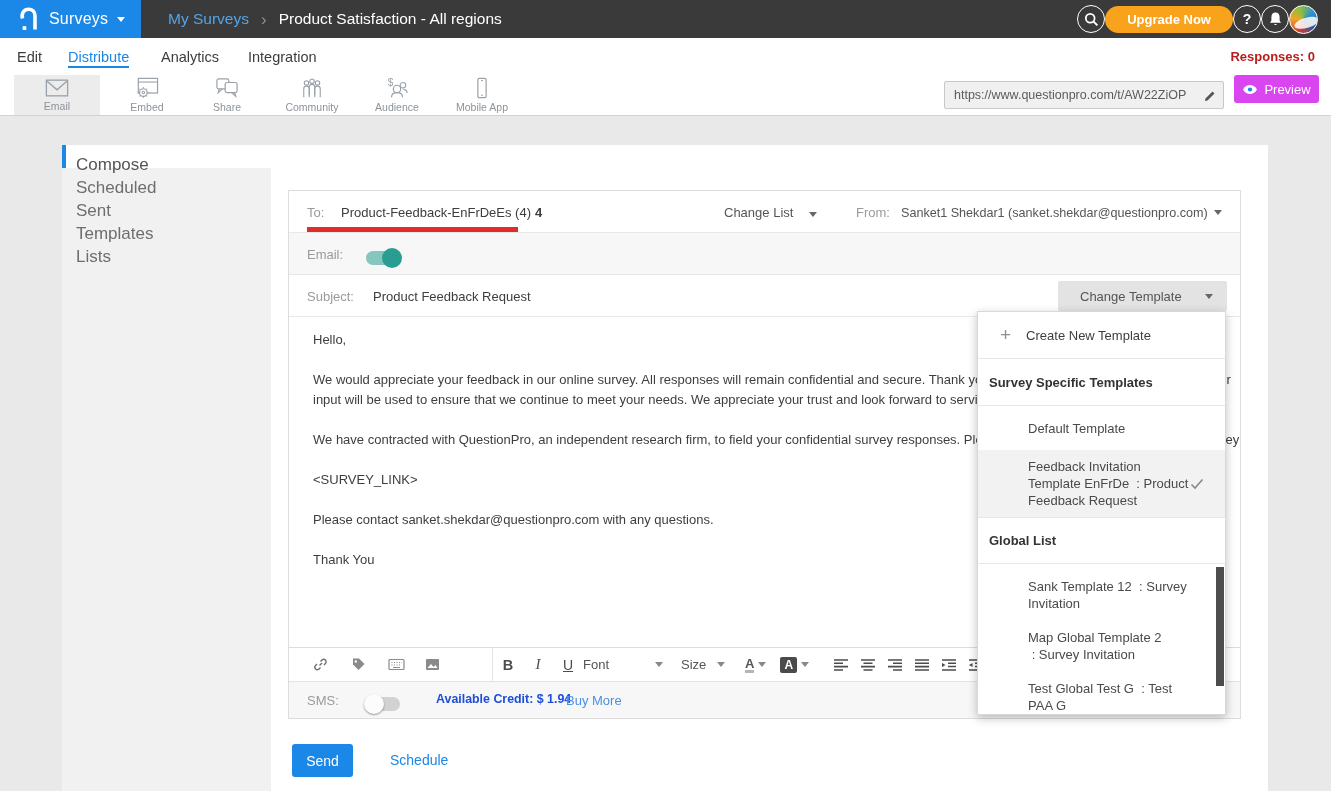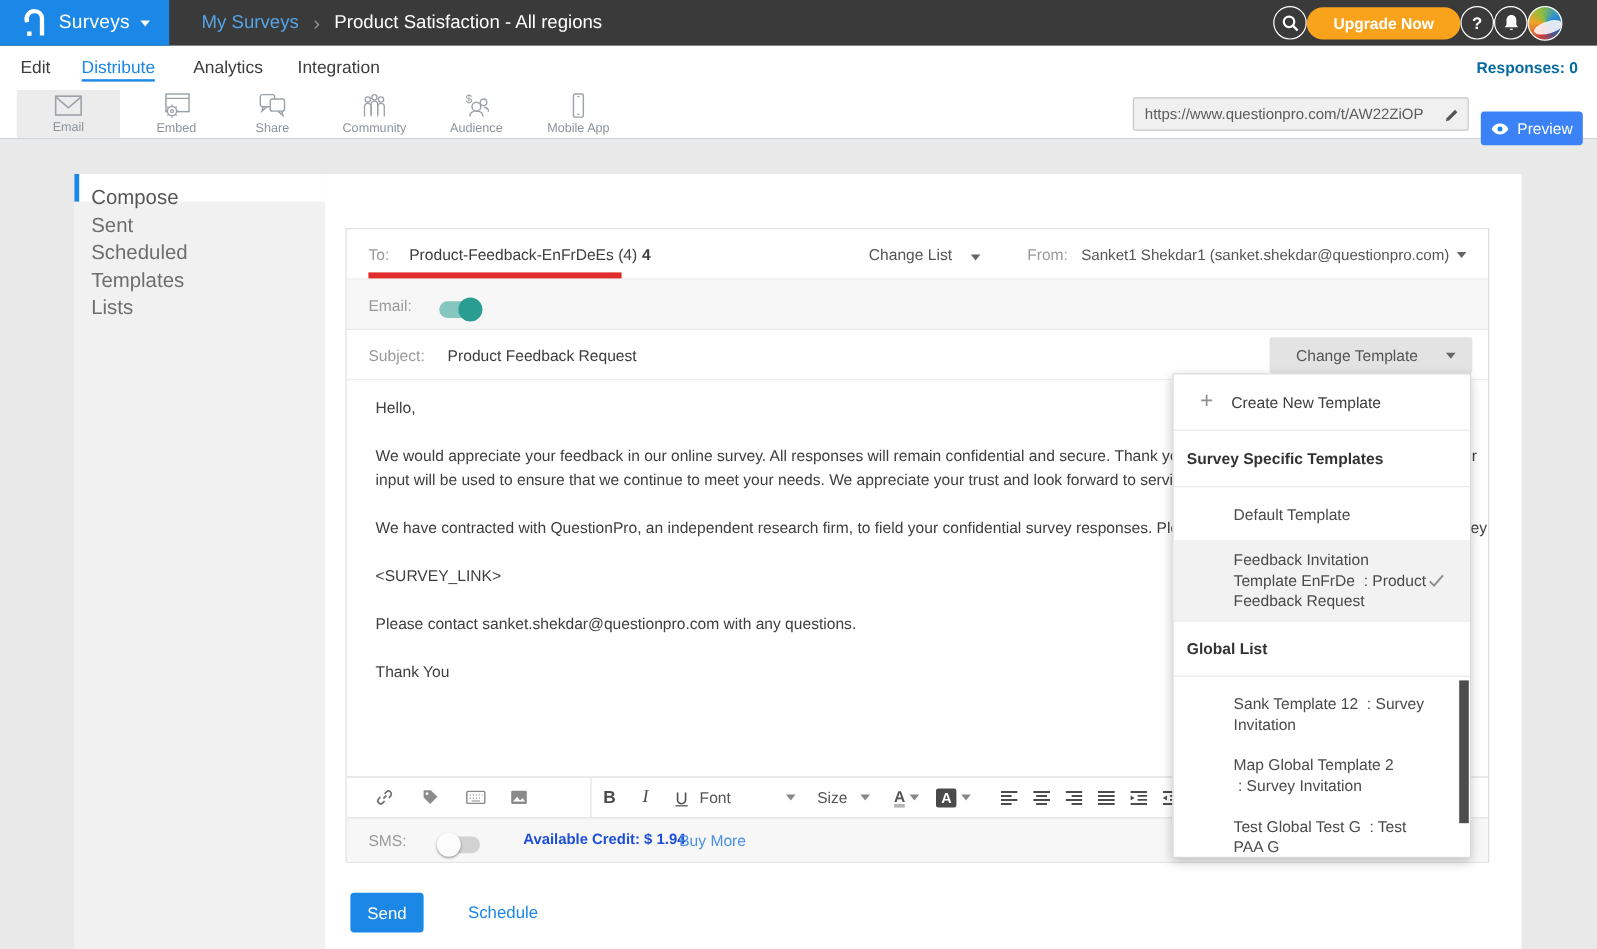--- a/index.html
+++ b/index.html
@@ -9,39 +9,39 @@
 .hdr{position:absolute;left:0;top:0;width:1331px;height:38px;background:#3a3a3a;z-index:40}
 .logo{position:absolute;left:0;top:0;width:141px;height:38px;background:#1b87e6;display:flex;align-items:center;color:#fff;cursor:pointer}
 .logo svg{margin-left:17px}
 .logo .pname{font-size:16px;margin-left:10px;letter-spacing:.2px}
 .caret{display:inline-block;width:0;height:0;border-left:4px solid transparent;border-right:4px solid transparent;border-top:5px solid #666}
 .caret.w{border-top-color:#fff;margin-left:9px}
 .crumb{position:absolute;left:168px;top:0;height:38px;display:flex;align-items:center;font-size:15.5px}
 .crumb .p{color:#54a4e6}
 .crumb .s{color:#909090;margin:0 12px;font-size:17px;line-height:1}
 .crumb .t{color:#fff}
-.hdr-right{position:absolute;right:29px;top:0;height:38px;display:flex;align-items:center;}
+.hdr-right{position:absolute;right:13px;top:0;height:38px;display:flex;align-items:center;}
 .hicon{width:28px;height:28px;border-radius:50%;border:1.5px solid #fff;display:flex;align-items:center;justify-content:center;color:#fff;font-size:14px;font-weight:bold}
 .upgrade{height:27px;border-radius:14px;background:#f9a31d;color:#fff;font-size:13px;font-weight:bold;display:flex;align-items:center;padding:0 22px}
 .avatar{position:relative;width:29px;height:29px;border-radius:50%;border:1.5px solid #fff;background:conic-gradient(from 200deg,#d23b33,#f0a32a,#8bbf3c,#2d8fd5,#35589b,#d23b33);overflow:hidden}
 .avatar:after{content:"";position:absolute;left:4px;top:12px;width:24px;height:10px;background:rgba(255,255,255,.85);border-radius:50% 50% 40% 60%;transform:rotate(-18deg)}
 
 .nav{position:absolute;left:0;top:38px;width:1331px;height:37px;background:#fff;z-index:30}
 .nav .item{position:absolute;top:10px;height:20px;line-height:18px;font-size:14.5px;color:#3c3c3c;cursor:pointer}
 .nav .item.active{color:#1b87e6;border-bottom:2px solid #1b87e6}
-.nav .resp{position:absolute;right:16px;top:0;height:37px;line-height:37px;font-size:13px;color:#0369a1;font-weight:bold}
+.nav .resp{position:absolute;right:16px;top:0;height:37px;line-height:37px;font-size:13px;color:#b91c1c;font-weight:bold}
 
 .strip{position:absolute;left:0;top:75px;width:1331px;height:41px;background:#fff;border-bottom:1px solid #ccd4da;z-index:30}
 .tab{position:absolute;top:0;width:86px;height:40px;display:flex;flex-direction:column;align-items:center;justify-content:center;gap:2px;color:#9aa1a8;cursor:pointer}
 .tab.active{background:#ececec}
 .tab .lbl{font-size:10.5px;color:#8d9399}
 .urlbox{position:absolute;left:944px;top:6px;width:280px;height:28px;background:#f0f0f0;border:1px solid #c8c8c8;border-radius:2px;display:flex;align-items:center}
 .urlbox .u{font-size:12.5px;color:#5c5c5c;padding-left:9px;white-space:nowrap;overflow:hidden;flex:1}
 .urlbox .pen{width:26px;display:flex;justify-content:center}
-.preview{position:absolute;left:1234px;top:18px;width:85px;height:28px;background:#3b82f6;border-radius:3px;color:#fff;font-size:13px;display:flex;align-items:center;justify-content:center;gap:6px}
+.preview{position:absolute;left:1234px;top:0;width:85px;height:28px;background:#d946ef;border-radius:3px;color:#fff;font-size:13px;display:flex;align-items:center;justify-content:center;gap:6px}
 
 .card{position:absolute;left:62px;top:145px;width:1206px;height:646px;background:#fff}
 .sidebar{position:absolute;left:0;top:0;width:209px;height:646px;background:#f1f1f1}
 .sitem{height:23px;line-height:39.5px;padding-left:14px;font-size:17px;color:#6e6e6e;cursor:pointer}
 .sitem.active{background:#fff;border-left:4px solid #1b87e6;padding-left:10px;color:#555}
 
 .cbox{position:absolute;left:226px;top:45px;width:953px;border:1px solid #ddd;background:#fff}
 .row{position:relative;border-bottom:1px solid #e8e8e8;background:#fff}
 .row.gray{background:#f7f7f7}
 .lab{color:#9a9a9a;font-size:13px}
@@ -218,22 +218,22 @@
         <path d="M1 5.5 C3 2 5.5 1 8 1 C10.5 1 13 2 15 5.5 C13 9 10.5 10 8 10 C5.5 10 3 9 1 5.5 Z" fill="#fff"></path>
         <circle cx="8" cy="5.5" r="2.1" fill="#1b87e6"></circle>
       </svg>
     <span>Preview</span>
   </div>
 </div>
 
 <div class="card">
   <div class="sidebar">
     <div class="sitem active">Compose</div>
+    <div class="sitem">Scheduled</div>
     <div class="sitem">Sent</div>
-    <div class="sitem">Scheduled</div>
     <div class="sitem">Templates</div>
     <div class="sitem">Lists</div>
   </div>
 
   <div class="cbox">
     <div class="row torow">
       <span class="lab">To:</span>
       <span class="toval"><span>Product-Feedback-EnFrDeEs (4)</span><b>4</b></span>
       <span class="redbar"></span>
       <span class="chlist"><span>Change List</span><span class="caret"></span></span>

